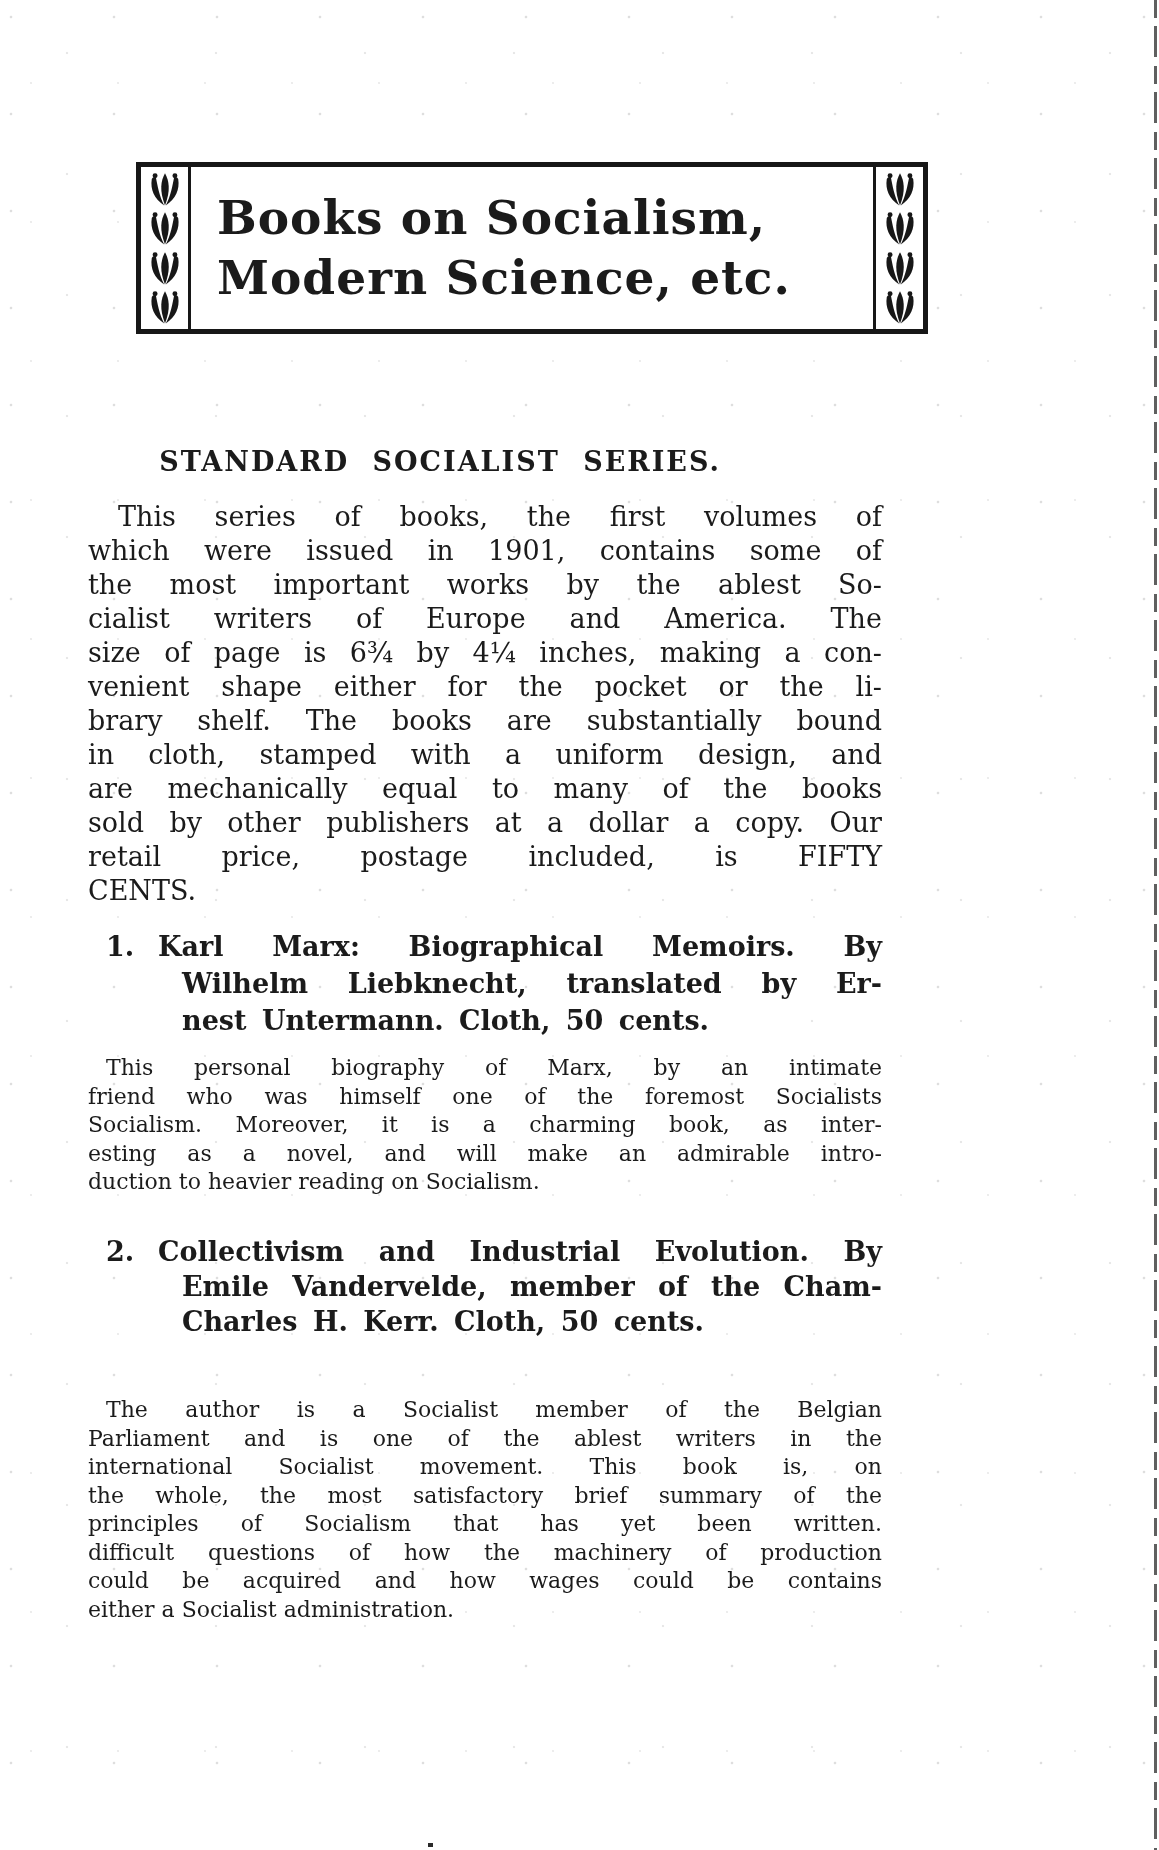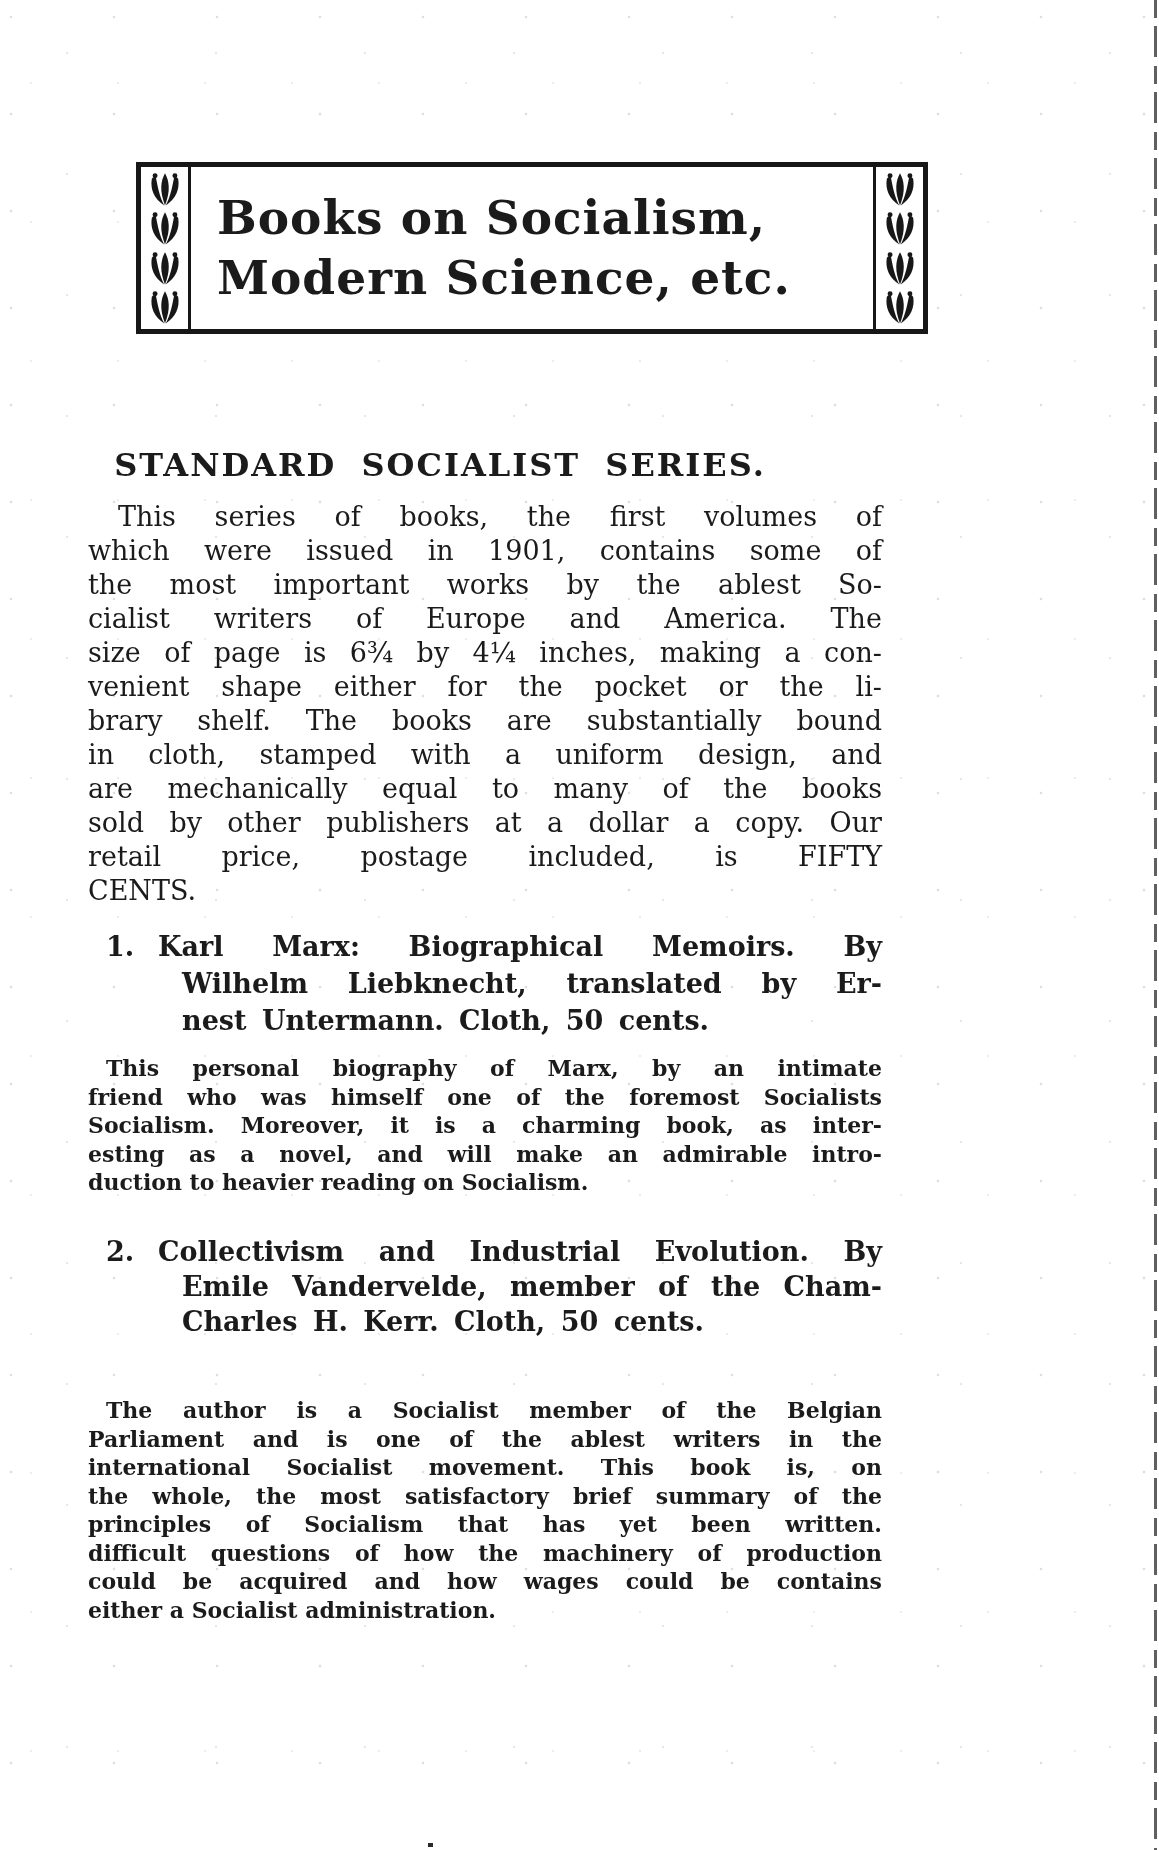--- a/index.html
+++ b/index.html
@@ -19,38 +19,38 @@
   
   #header-box{left:96px;top:162px;width:792px;height:172px;border:5px solid #171717;display:flex;background:#fff;margin-left:40px;}
   .orn-col{width:50px;flex:none;display:flex;flex-direction:column;justify-content:space-between;align-items:center;padding:3px 0;box-sizing:border-box;}
   .orn-col.left{border-right:3px solid #171717;}
   .orn-col.right{border-left:3px solid #171717;}
   .tulip{width:38px;height:38px;fill:#171717;}
   .title-area{flex:1;display:flex;flex-direction:column;justify-content:center;padding-left:26px;}
   .box-title{font-size:47px;line-height:60px;font-weight:bold;letter-spacing:1px;white-space:nowrap;}
 
   
-  #series-heading{left:45px;top:446px;width:790px;text-align:center;font-size:32px;font-weight:bold;letter-spacing:2px;word-spacing:12px;}
+  #series-heading{left:45px;top:446px;width:790px;text-align:center;font-size:27px;font-weight:bold;letter-spacing:2px;word-spacing:12px;}
 
   .jline{text-align:justify;text-align-last:justify;}
   .jline.last{text-align-last:left;}
 
   #intro{left:88px;top:500px;width:794px;font-size:27px;line-height:34px;}
   #intro .jline:first-child{text-indent:30px;}
 
   .item{display:flex;font-weight:bold;}
   #item1{left:106px;top:928px;width:776px;font-size:27px;line-height:37px;}
   #item2{left:106px;top:1234px;width:776px;font-size:27px;line-height:35px;}
   .item-number{width:52px;flex:none;}
   .item-lines{flex:1;min-width:0;}
   .item-lines .jline{padding-left:24px;}
   .item-lines .jline:first-child{padding-left:0;}
   .item-lines .jline.last{word-spacing:6px;}
 
-  .desc{font-size:22px;line-height:28.5px;font-weight:bold;}
+  .desc{font-size:22px;line-height:28.5px;font-weight:normal;}
   #desc1{left:88px;top:1054px;width:794px;}
   #desc2{left:88px;top:1396px;width:794px;}
   .desc .jline:first-child{text-indent:18px;}
 
   
   #scan-edge{right:2px;top:0;width:3px;height:1850px;
     background:repeating-linear-gradient(180deg,#1b1b1b 0 18px,transparent 18px 26px,#1b1b1b 26px 57px,transparent 57px 66px);
     opacity:.7;}
   #page-speck{left:428px;top:1843px;width:5px;height:4px;background:#2a2a2a;}
 </style>

